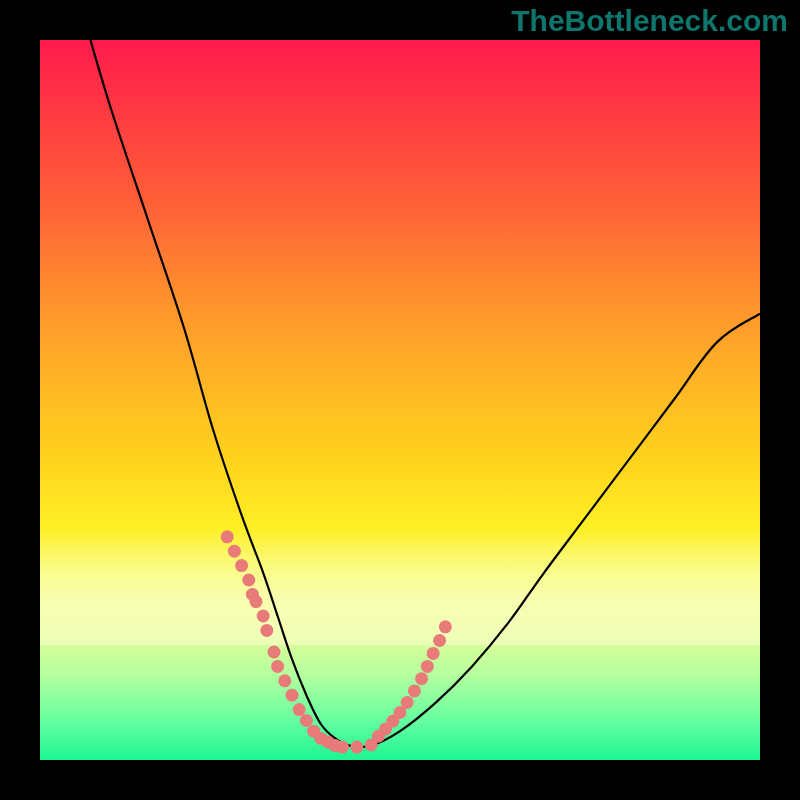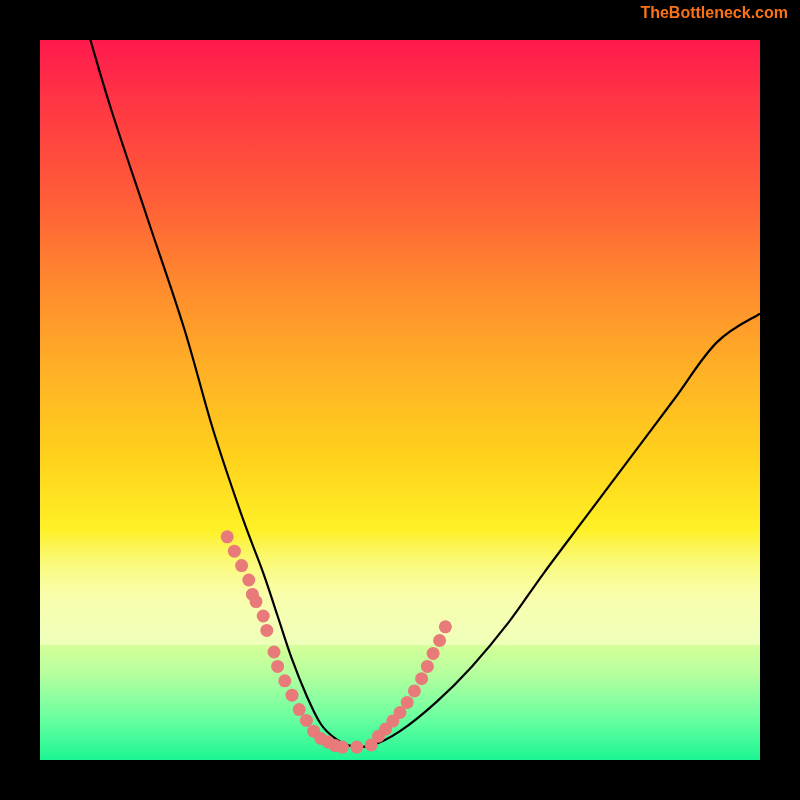--- a/index.html
+++ b/index.html
@@ -14,23 +14,23 @@
   .frame {
     position: relative;
     width: 800px;
     height: 800px;
     background: #000;
   }
   .watermark {
     position: absolute;
     top: 4px;
     right: 12px;
-    color: #f97316;
+    color: #0f766e;
     font-weight: bold;
-    font-size: 16px;
+    font-size: 30px;
     z-index: 5;
   }
   .plot-area {
     position: absolute;
     left: 40px;
     top: 40px;
     width: 720px;
     height: 720px;
     overflow: hidden;
   }

